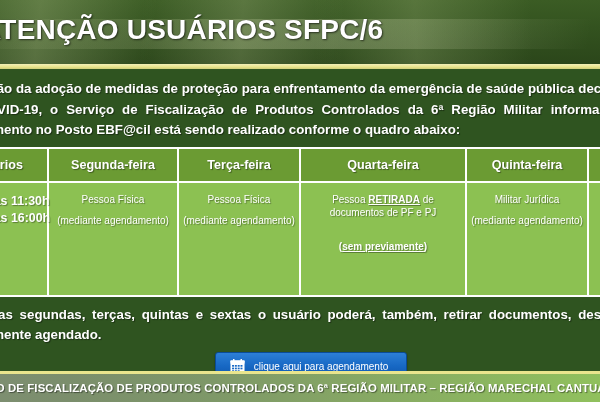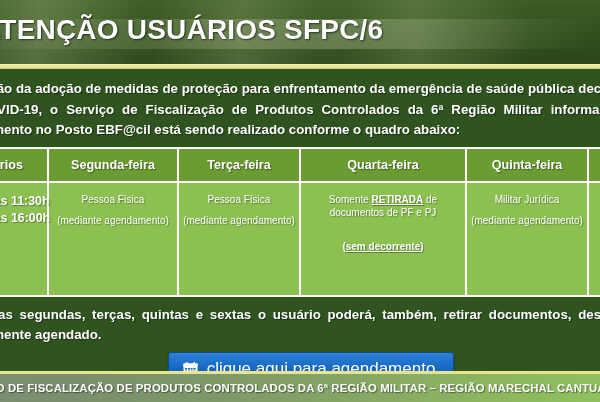--- a/index.html
+++ b/index.html
@@ -132,21 +132,21 @@
   }
   .btn {
     display: inline-flex;
     align-items: center;
     gap: 9px;
     background: linear-gradient(180deg, #2d7fd6 0%, #1768c4 48%, #0d53a8 100%);
     border: 1px solid #0a4b96;
     border-radius: 3px;
     padding: 6px 18px 6px 14px;
     color: #ffffff;
-    font-size: 17px;
+    font-size: 10px;
     box-shadow: 0 1px 2px rgba(0,0,0,0.4);
     cursor: pointer;
     white-space: nowrap;
   }
   .cal-ico { display: block; line-height: 0; }
 
   
   .email-strip {
     margin-top: 4px;
     background: linear-gradient(180deg, #f4f2c4 0%, #efeaa9 70%, #dcd98f 100%);
@@ -220,23 +220,23 @@
             <span class="cellmain">Pessoa Física</span>
             <span class="cellsub">(mediante agendamento)</span>
           </td>
 
           <td>
             <span class="cellmain">Pessoa Física</span>
             <span class="cellsub">(mediante agendamento)</span>
           </td>
 
           <td>
-            <span class="cellmain"><span>Somente </span><span class="u b">RETIRADA</span><span> de documentos de PF e PJ</span></span>
+            <span class="cellmain"><span>Pessoa </span><span class="u b">RETIRADA</span><span> de documentos de PF e PJ</span></span>
             <span class="cellgap"></span>
-            <span class="cellsub b"><span>(</span><span class="u">sem decorrente</span><span>)</span></span>
+            <span class="cellsub b"><span>(</span><span class="u">sem previamente</span><span>)</span></span>
           </td>
 
           <td>
             <span class="cellmain">Militar Jurídica</span>
             <span class="cellsub">(mediante agendamento)</span>
           </td>
 
           <td>
             <span class="cellmain">Pessoa Jurídica</span>
             <span class="cellsub">(mediante agendamento)</span>

